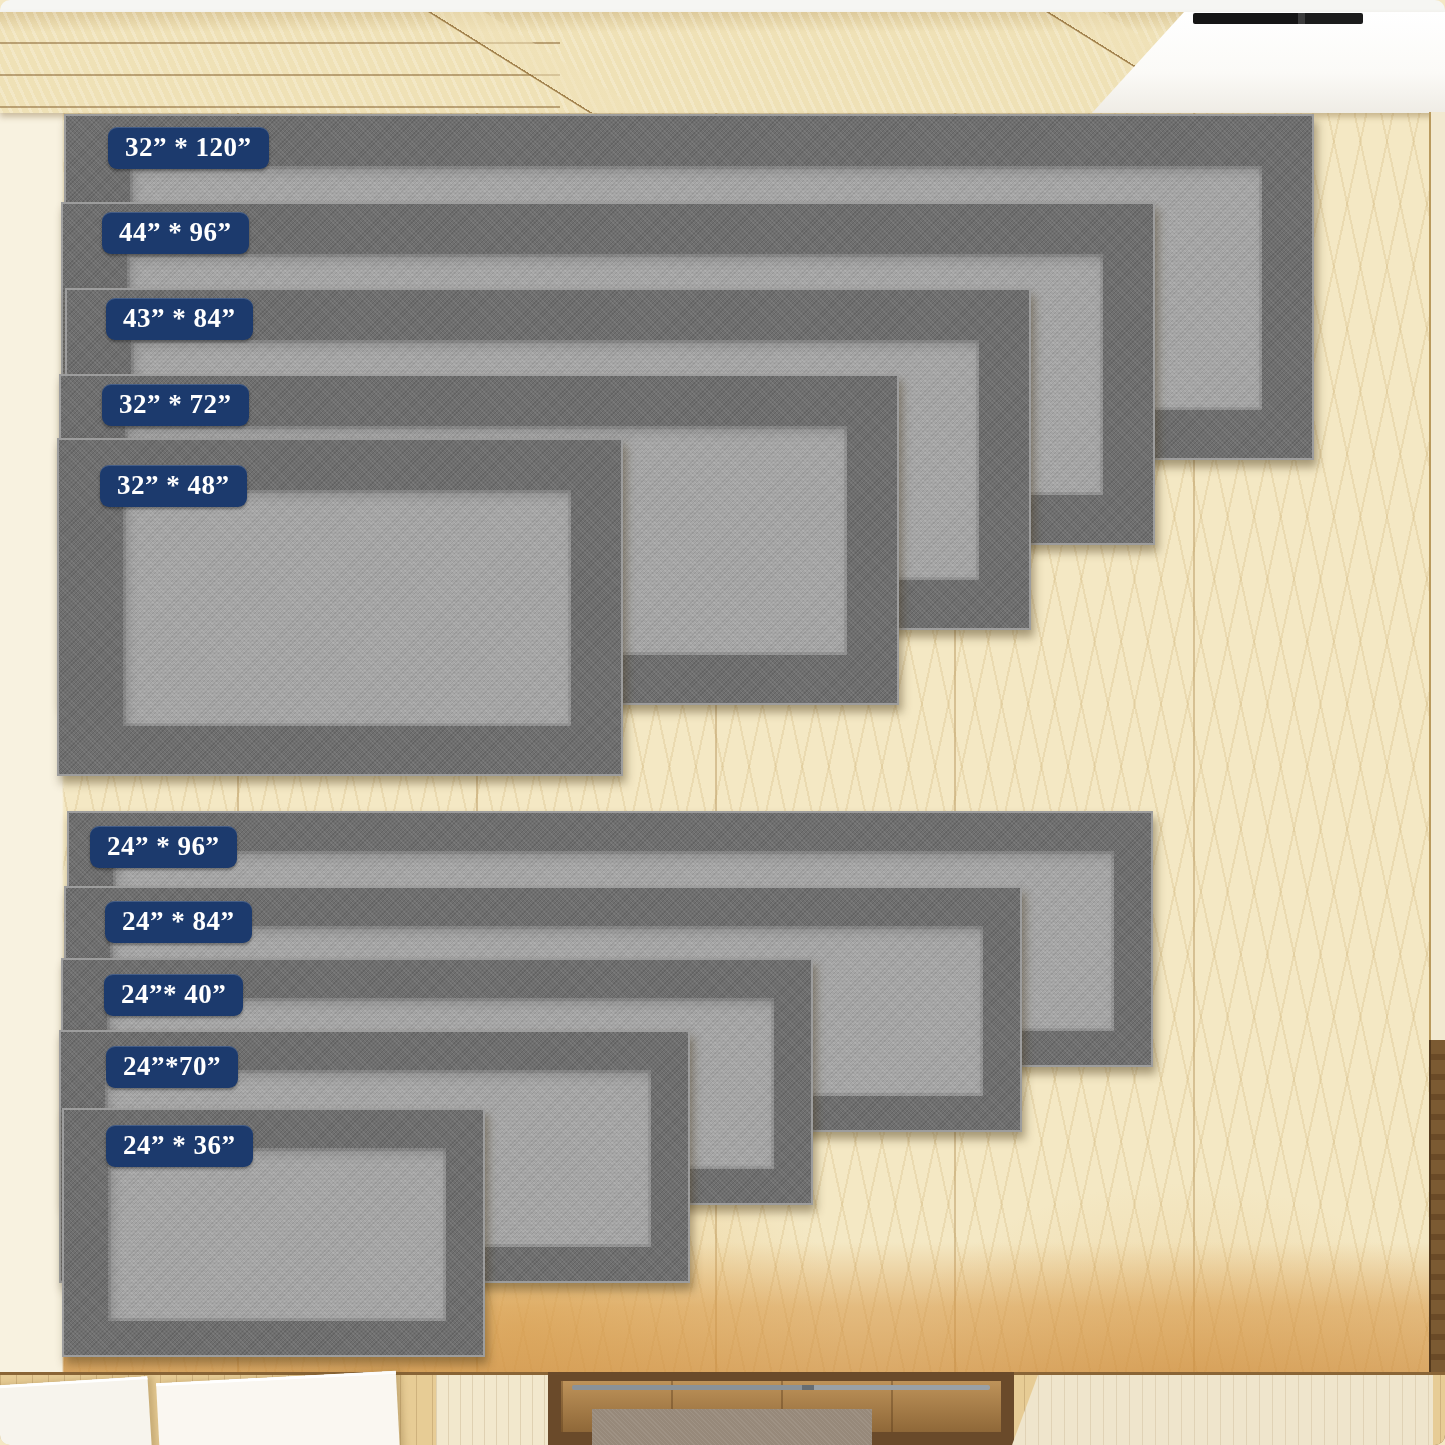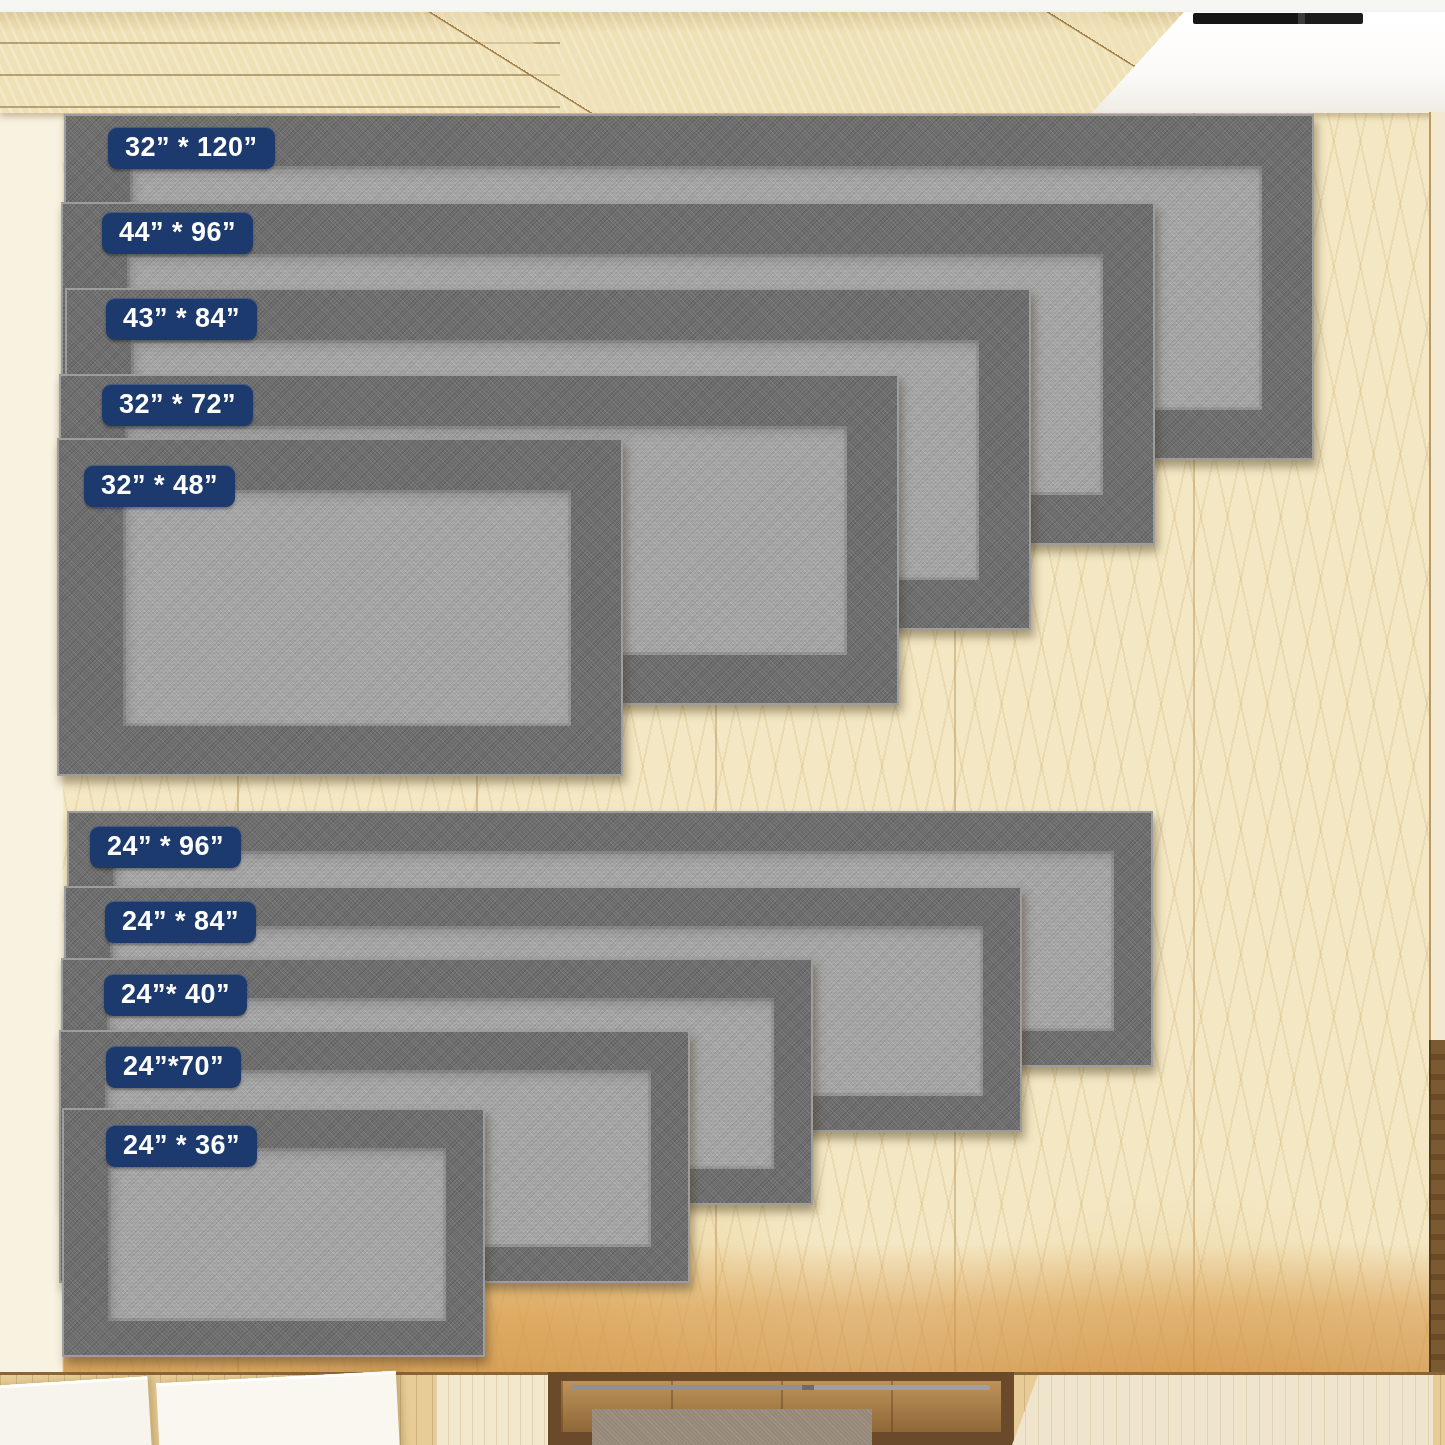--- a/index.html
+++ b/index.html
@@ -1,17 +1,17 @@
 <!DOCTYPE html>
 <html><head>
 <meta charset="utf-8">
 <style>
   html,body{margin:0;padding:0;background:#f4e8c4;}
   #scene{position:relative;width:1445px;height:1445px;overflow:hidden;
-         font-family:Liberation Sans, sans-serif;}
+         font-family:Liberation Serif, serif;border-radius:10px;}
 
   
   .floor{position:absolute;left:0;top:112px;width:1445px;height:1262px;
     background-color:#f4e8c4;
     background-image:
       linear-gradient(90deg,#f8f2e0 0,#f8f2e0 62px,rgba(248,242,224,0) 64px),
       linear-gradient(180deg,rgba(223,167,95,0) 0,rgba(223,167,95,0) 1130px,rgba(214,150,70,.55) 1195px,rgba(205,138,58,.68) 1262px),
       radial-gradient(ellipse 430px 340px at 90px 1120px,rgba(216,160,70,.42),transparent 70%),
       radial-gradient(ellipse 460px 320px at 520px 1215px,rgba(222,170,85,.5),transparent 70%),
       radial-gradient(ellipse 420px 300px at 1180px 1280px,rgba(220,165,80,.35),transparent 70%),
@@ -145,20 +145,20 @@
     <div class="field"></div>
     </div>
   <div class="rug g24" style="left:62px;top:1108px;width:423px;height:249px;z-index:14">
     <div class="field"></div>
     </div>
 
   <div class="badge" style="left:108px;top:127px">32” * 120”</div>
   <div class="badge" style="left:102px;top:212px">44” * 96”</div>
   <div class="badge" style="left:106px;top:298px">43” * 84”</div>
   <div class="badge" style="left:102px;top:384px">32” * 72”</div>
-  <div class="badge" style="left:84px;top:465px">32” * 48”</div>
+  <div class="badge" style="left:100px;top:465px">32” * 48”</div>
   <div class="badge" style="left:90px;top:826px">24” * 96”</div>
   <div class="badge" style="left:105px;top:901px">24” * 84”</div>
   <div class="badge" style="left:104px;top:974px">24”* 40”</div>
   <div class="badge" style="left:106px;top:1046px">24”*70”</div>
   <div class="badge" style="left:106px;top:1125px">24” * 36”</div>
 
 </div>
 
 </body></html>

